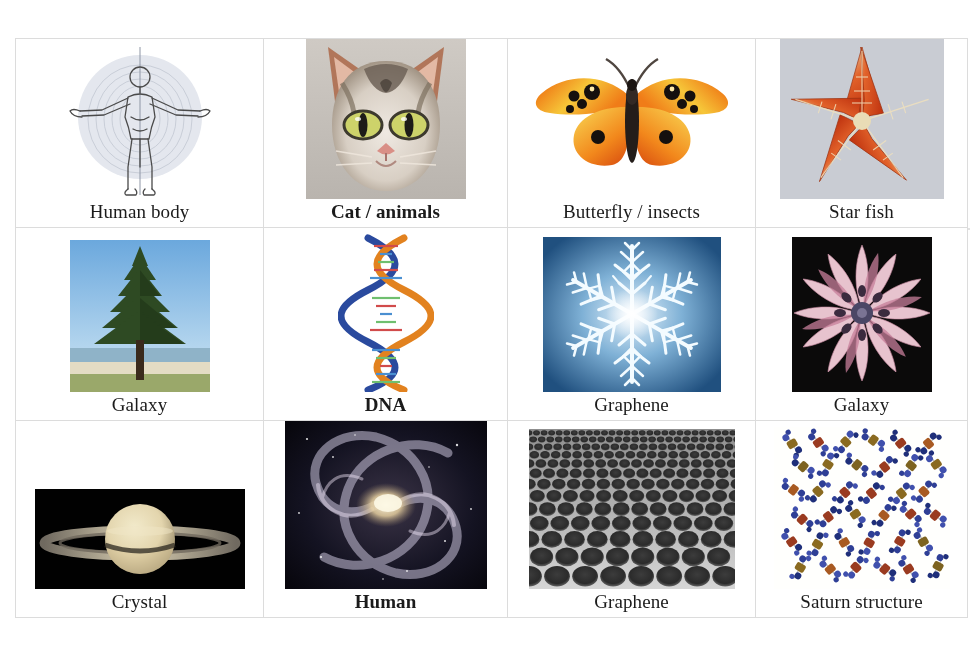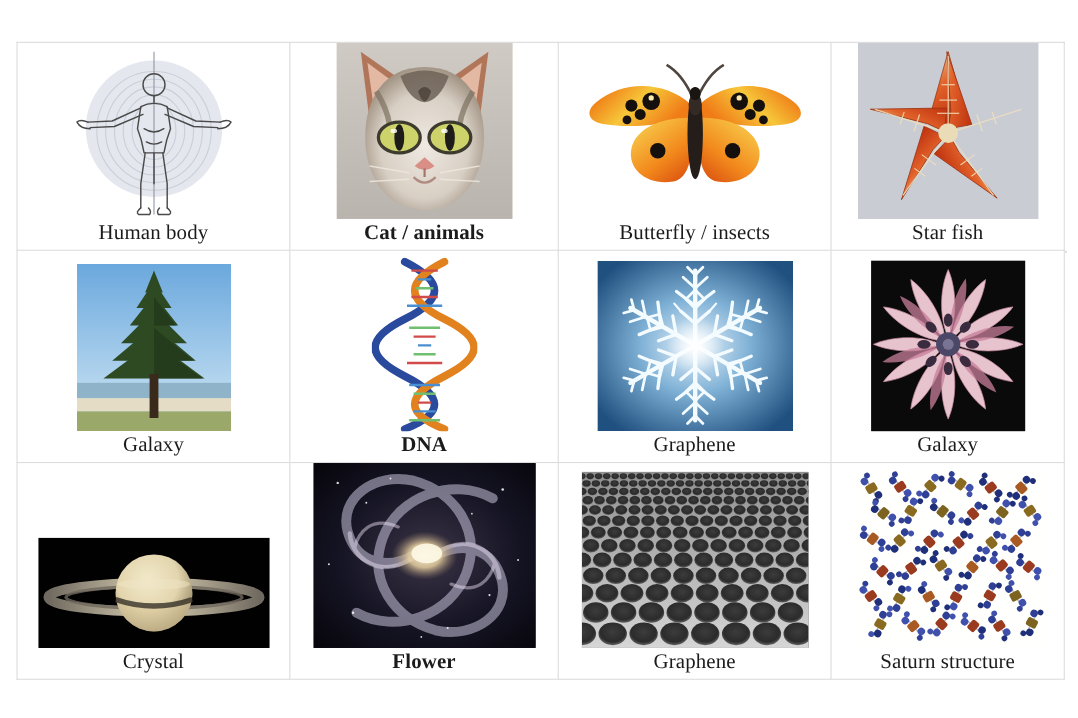--- a/index.html
+++ b/index.html
@@ -625,21 +625,21 @@
                     <circle cx="36" cy="136" r="1.1"></circle>
                     <circle cx="122" cy="150" r="0.9"></circle>
                 <circle cx="70" cy="14" r="0.8"></circle>
                     <circle cx="186" cy="88" r="0.9"></circle>
                     <circle cx="14" cy="92" r="0.9"></circle>
                 <circle cx="98" cy="158" r="0.8"></circle>
                     <circle cx="144" cy="46" r="0.8"></circle>
               </g>
             </svg>
           </div>
-          <div class="caption">Flower</div>
+          <div class="caption">Human</div>
         </div>
       </td>
 
       <td class="col-2">
         <div class="cell-inner">
           <div class="graphene-wrap art">
             <svg width="206" height="160" viewBox="0 0 206 160">
               <defs>
                 <linearGradient id="ggbg" x1="0" y1="0" x2="0" y2="1">
                   <stop offset="0" stop-color="#8e8e8e"></stop>

